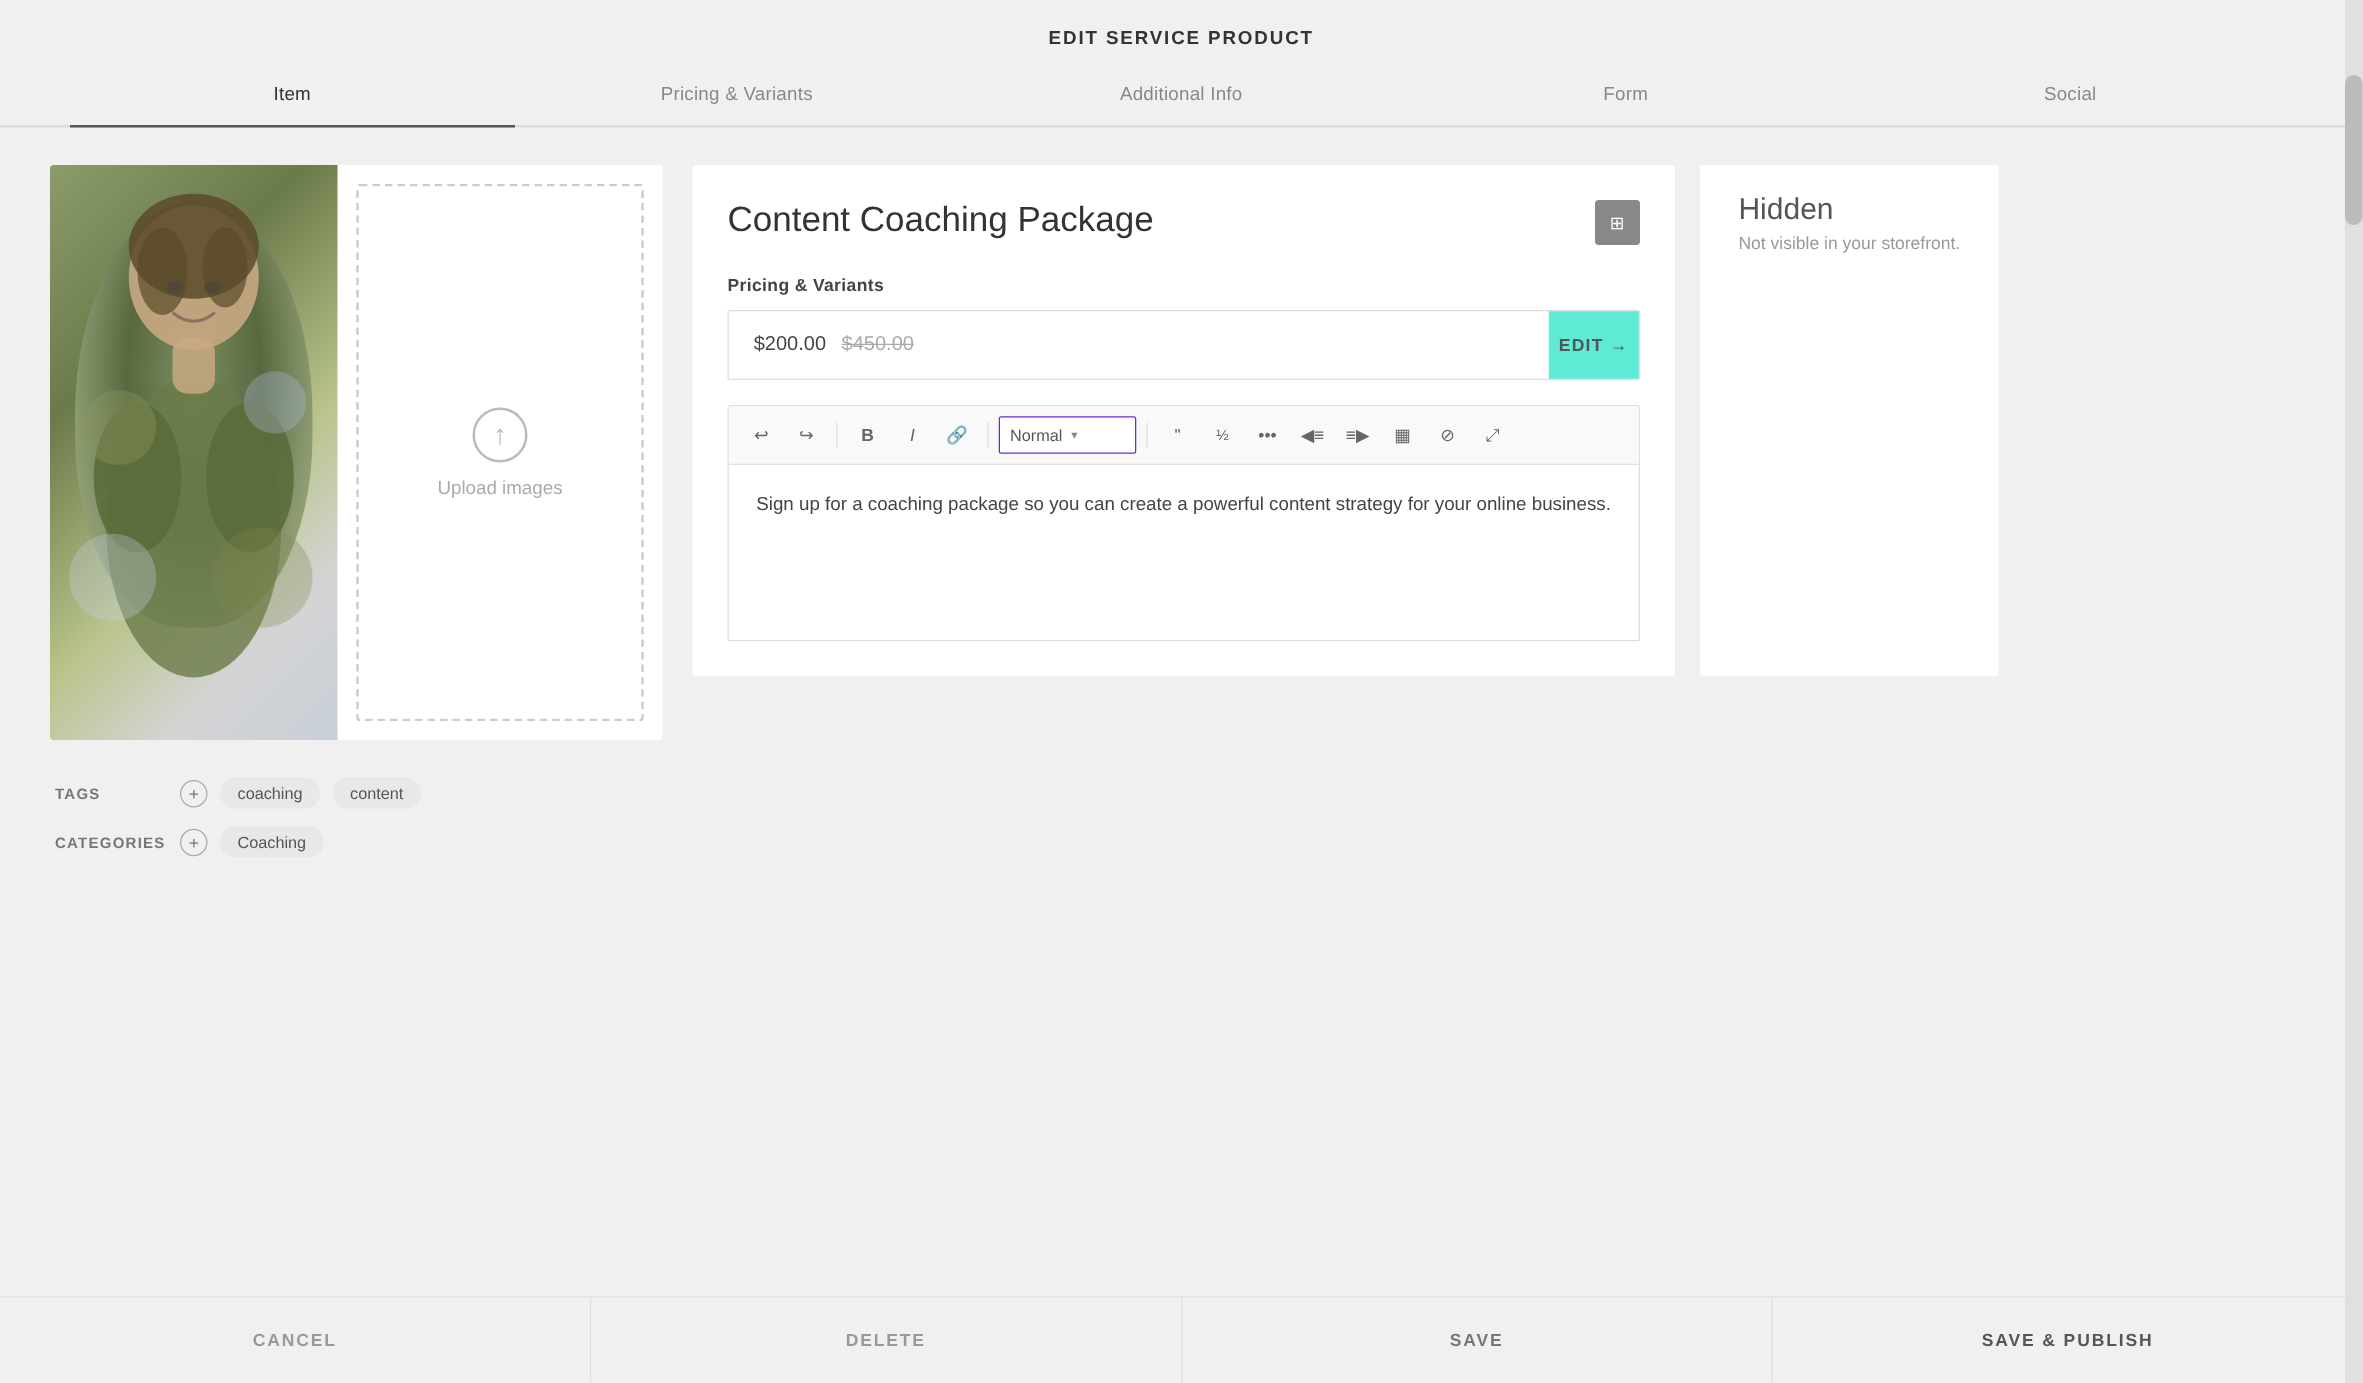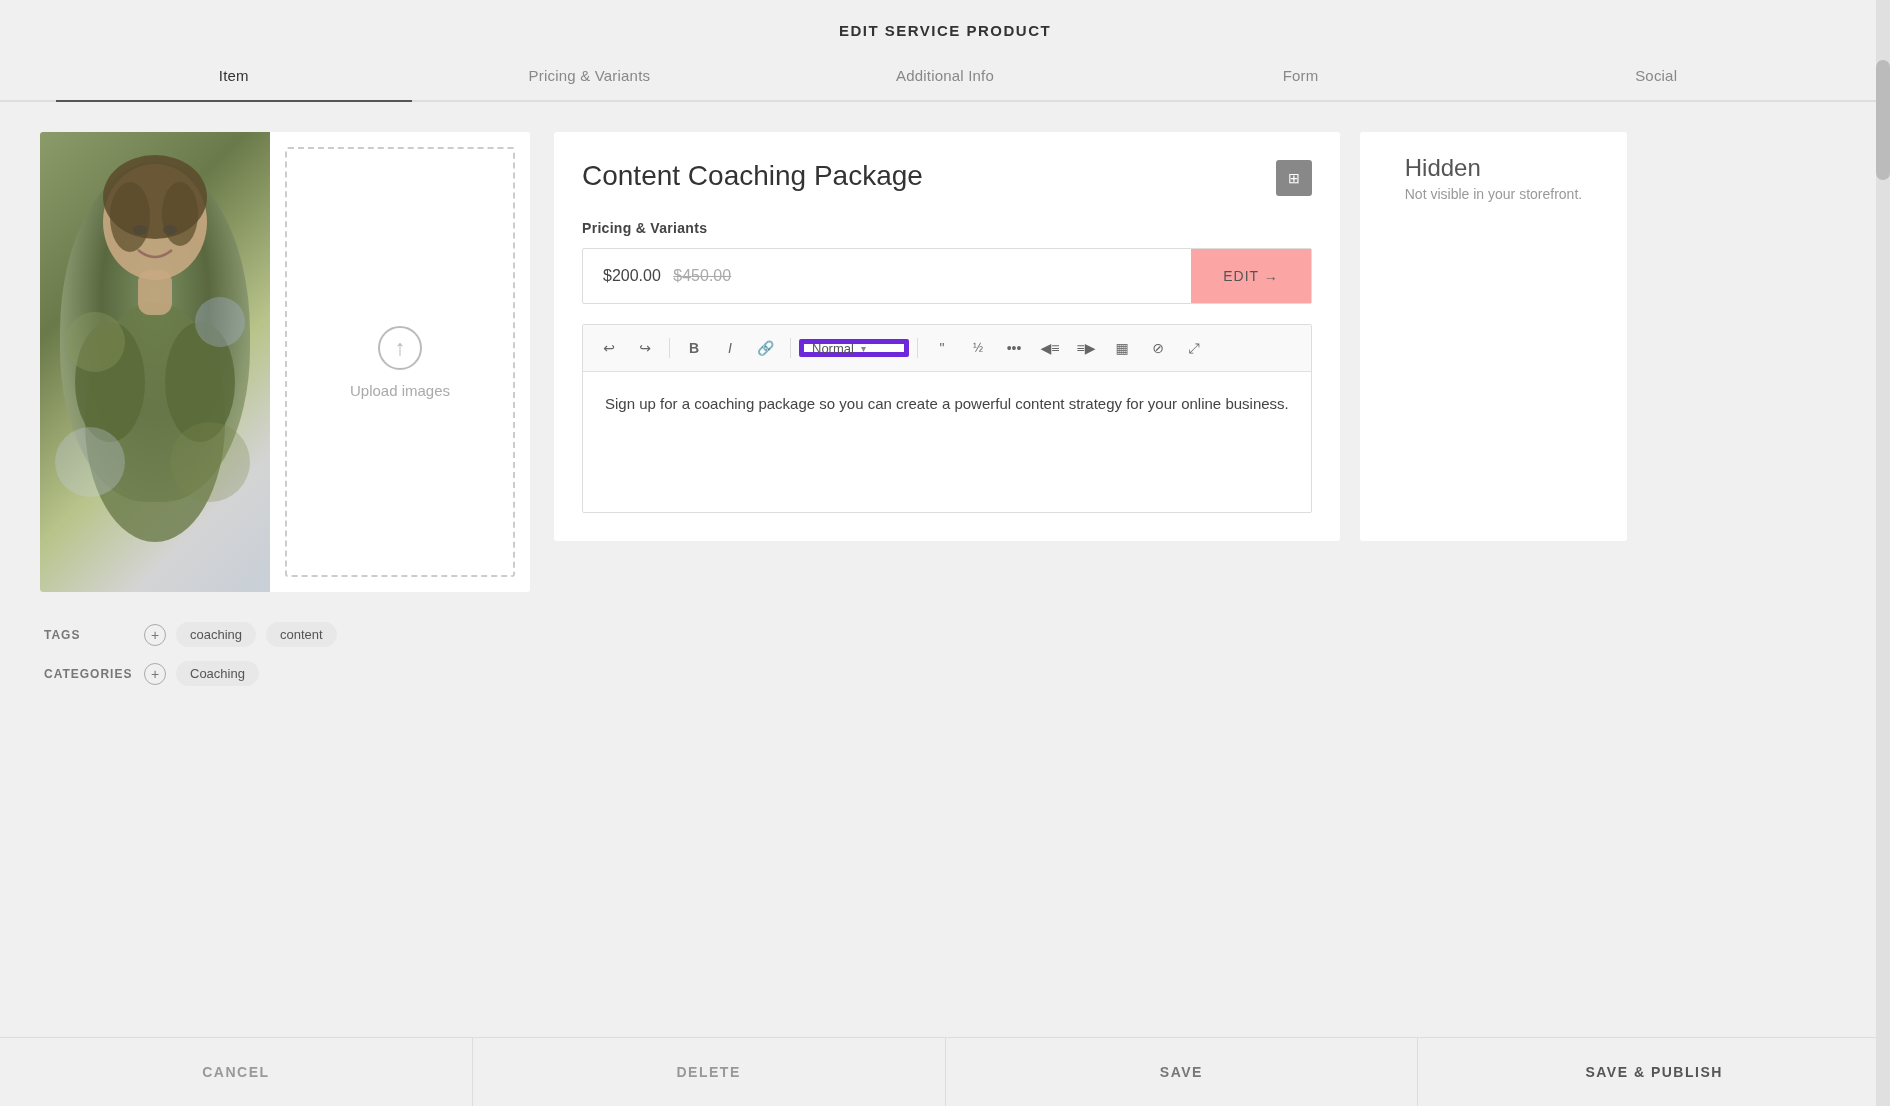--- a/index.html
+++ b/index.html
@@ -231,25 +231,25 @@
       padding: 18px 20px;
       font-size: 16px;
       color: #444;
     }
     .pricing-value .original {
       text-decoration: line-through;
       color: #aaa;
       margin-left: 8px;
     }
     .edit-btn {
-      background: #fca5a5;
+      background: #5eead4;
       border: none;
-      padding: 0 32px;
-      font-size: 14px;
-      font-weight: 400;
+      padding: 0 8px;
+      font-size: 14px;
+      font-weight: 700;
       letter-spacing: 1px;
       color: #555;
       cursor: pointer;
       border-radius: 0;
     }
 
     
     .editor-section {
       border: 1px solid #ddd;
       border-radius: 2px;
@@ -278,50 +278,50 @@
     }
     .toolbar-btn.bold { font-weight: 700; }
     .toolbar-btn.italic { font-style: italic; }
     .toolbar-divider {
       width: 1px;
       height: 20px;
       background: #ddd;
       margin: 0 4px;
     }
     .toolbar-select {
-      border: 5px solid #6d28d9;
+      border: 1px solid #6d28d9;
       background: #fff;
       padding: 4px 8px;
       font-size: 13px;
       color: #555;
       cursor: pointer;
       border-radius: 2px;
       display: flex;
       align-items: center;
       gap: 7px;
       min-width: 110px;
-      height: 14px;
+      height: 30px;
     }
     .toolbar-select-arrow {
       font-size: 10px;
       color: #888;
     }
     .editor-content {
       padding: 20px 22px;
       min-height: 140px;
       font-size: 15px;
       color: #444;
       line-height: 1.6;
     }
 
     
     .hidden-status {
       background: #fff;
       border-radius: 3px;
-      padding: 22px 45px;
+      padding: 22px 31px;
       display: flex;
       flex-direction: column;
       gap: 4px;
     }
     .hidden-title {
       font-size: 24px;
       font-weight: 400;
       color: #555;
     }
     .hidden-subtitle {

